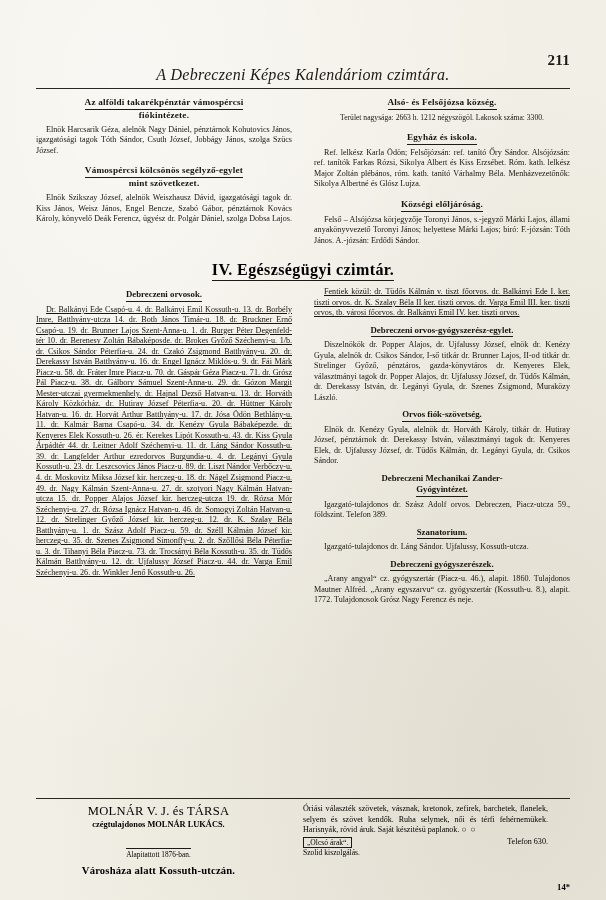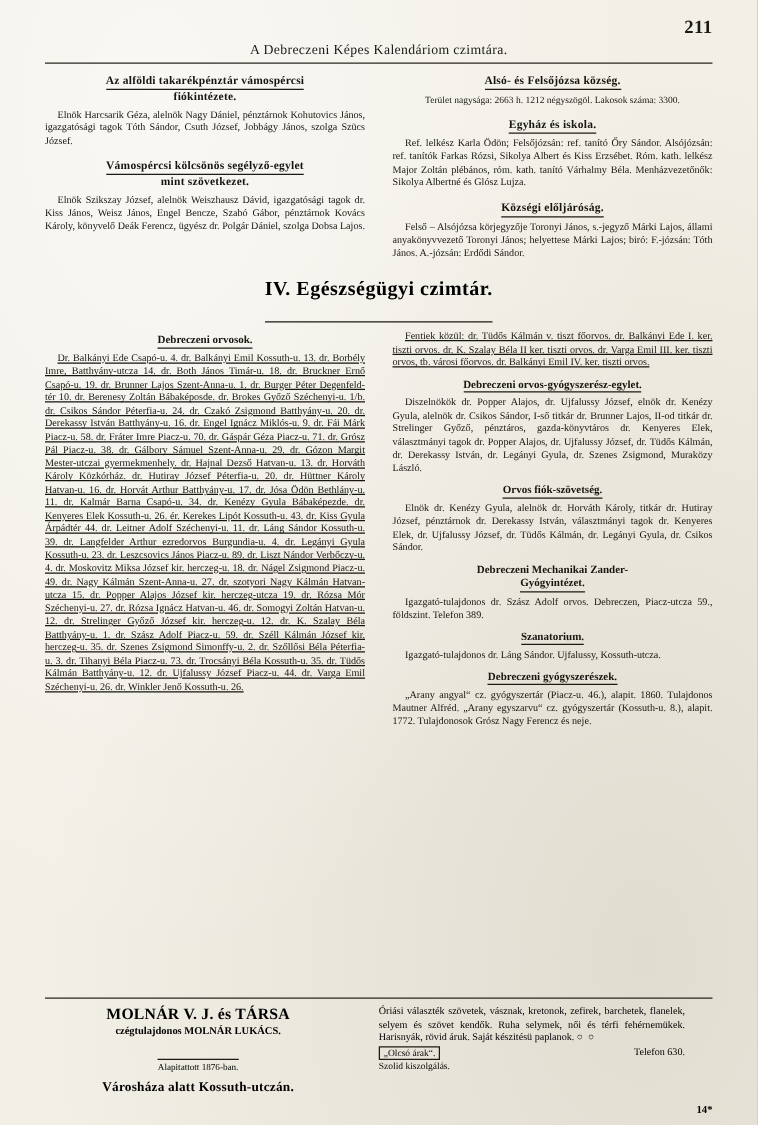--- a/index.html
+++ b/index.html
@@ -39,21 +39,23 @@
     display: flex;
     align-items: baseline;
     justify-content: center;
     position: relative;
     font-size: 9.5px;
     letter-spacing: 0.3px;
     color: #1c1a16;
     padding-bottom: 3px;
   }
   .runhead .title {
-    font-size: 11px;
+    font-style: italic;
+    font-size: 16px;
+    margin-top: 32px;
   }
   .runhead .pageno {
     position: absolute;
     right: 0;
     bottom: 18px;
     font-size: 15px;
     font-weight: bold;
     font-style: normal;
   }
   .rule {
@@ -97,21 +99,21 @@
   .bigtitle {
     text-align: center;
     font-size: 16px;
     font-weight: bold;
     margin: 13px 0 6px 0;
     letter-spacing: 0.4px;
   }
   .bigtitle .ul {
     display: inline-block;
     border-bottom: 1.2px solid #1d1b15;
-    padding-bottom: 16px;
+    padding-bottom: 1px;
   }
   h4.sub {
     text-align: center;
     font-size: 8.8px;
     font-weight: bold;
     margin: 6px 0 3px 0;
   }
   h4.sub.first { margin-top: 2px; }
   .list {
     margin: 0;
@@ -140,21 +142,21 @@
   .footright {
     width: 256px;
     padding-left: 11px;
     box-sizing: border-box;
     font-size: 8.1px;
     line-height: 1.30;
     text-align: justify;
   }
   .adname {
     font-size: 12.6px;
-    font-weight: bold;
+    font-weight: normal;
     letter-spacing: 0.2px;
     margin-bottom: 1px;
   }
   .adsub2 {
     font-size: 8.4px;
     font-weight: bold;
     margin-bottom: 14px;
   }
   .adfounded {
     font-size: 7.3px;

